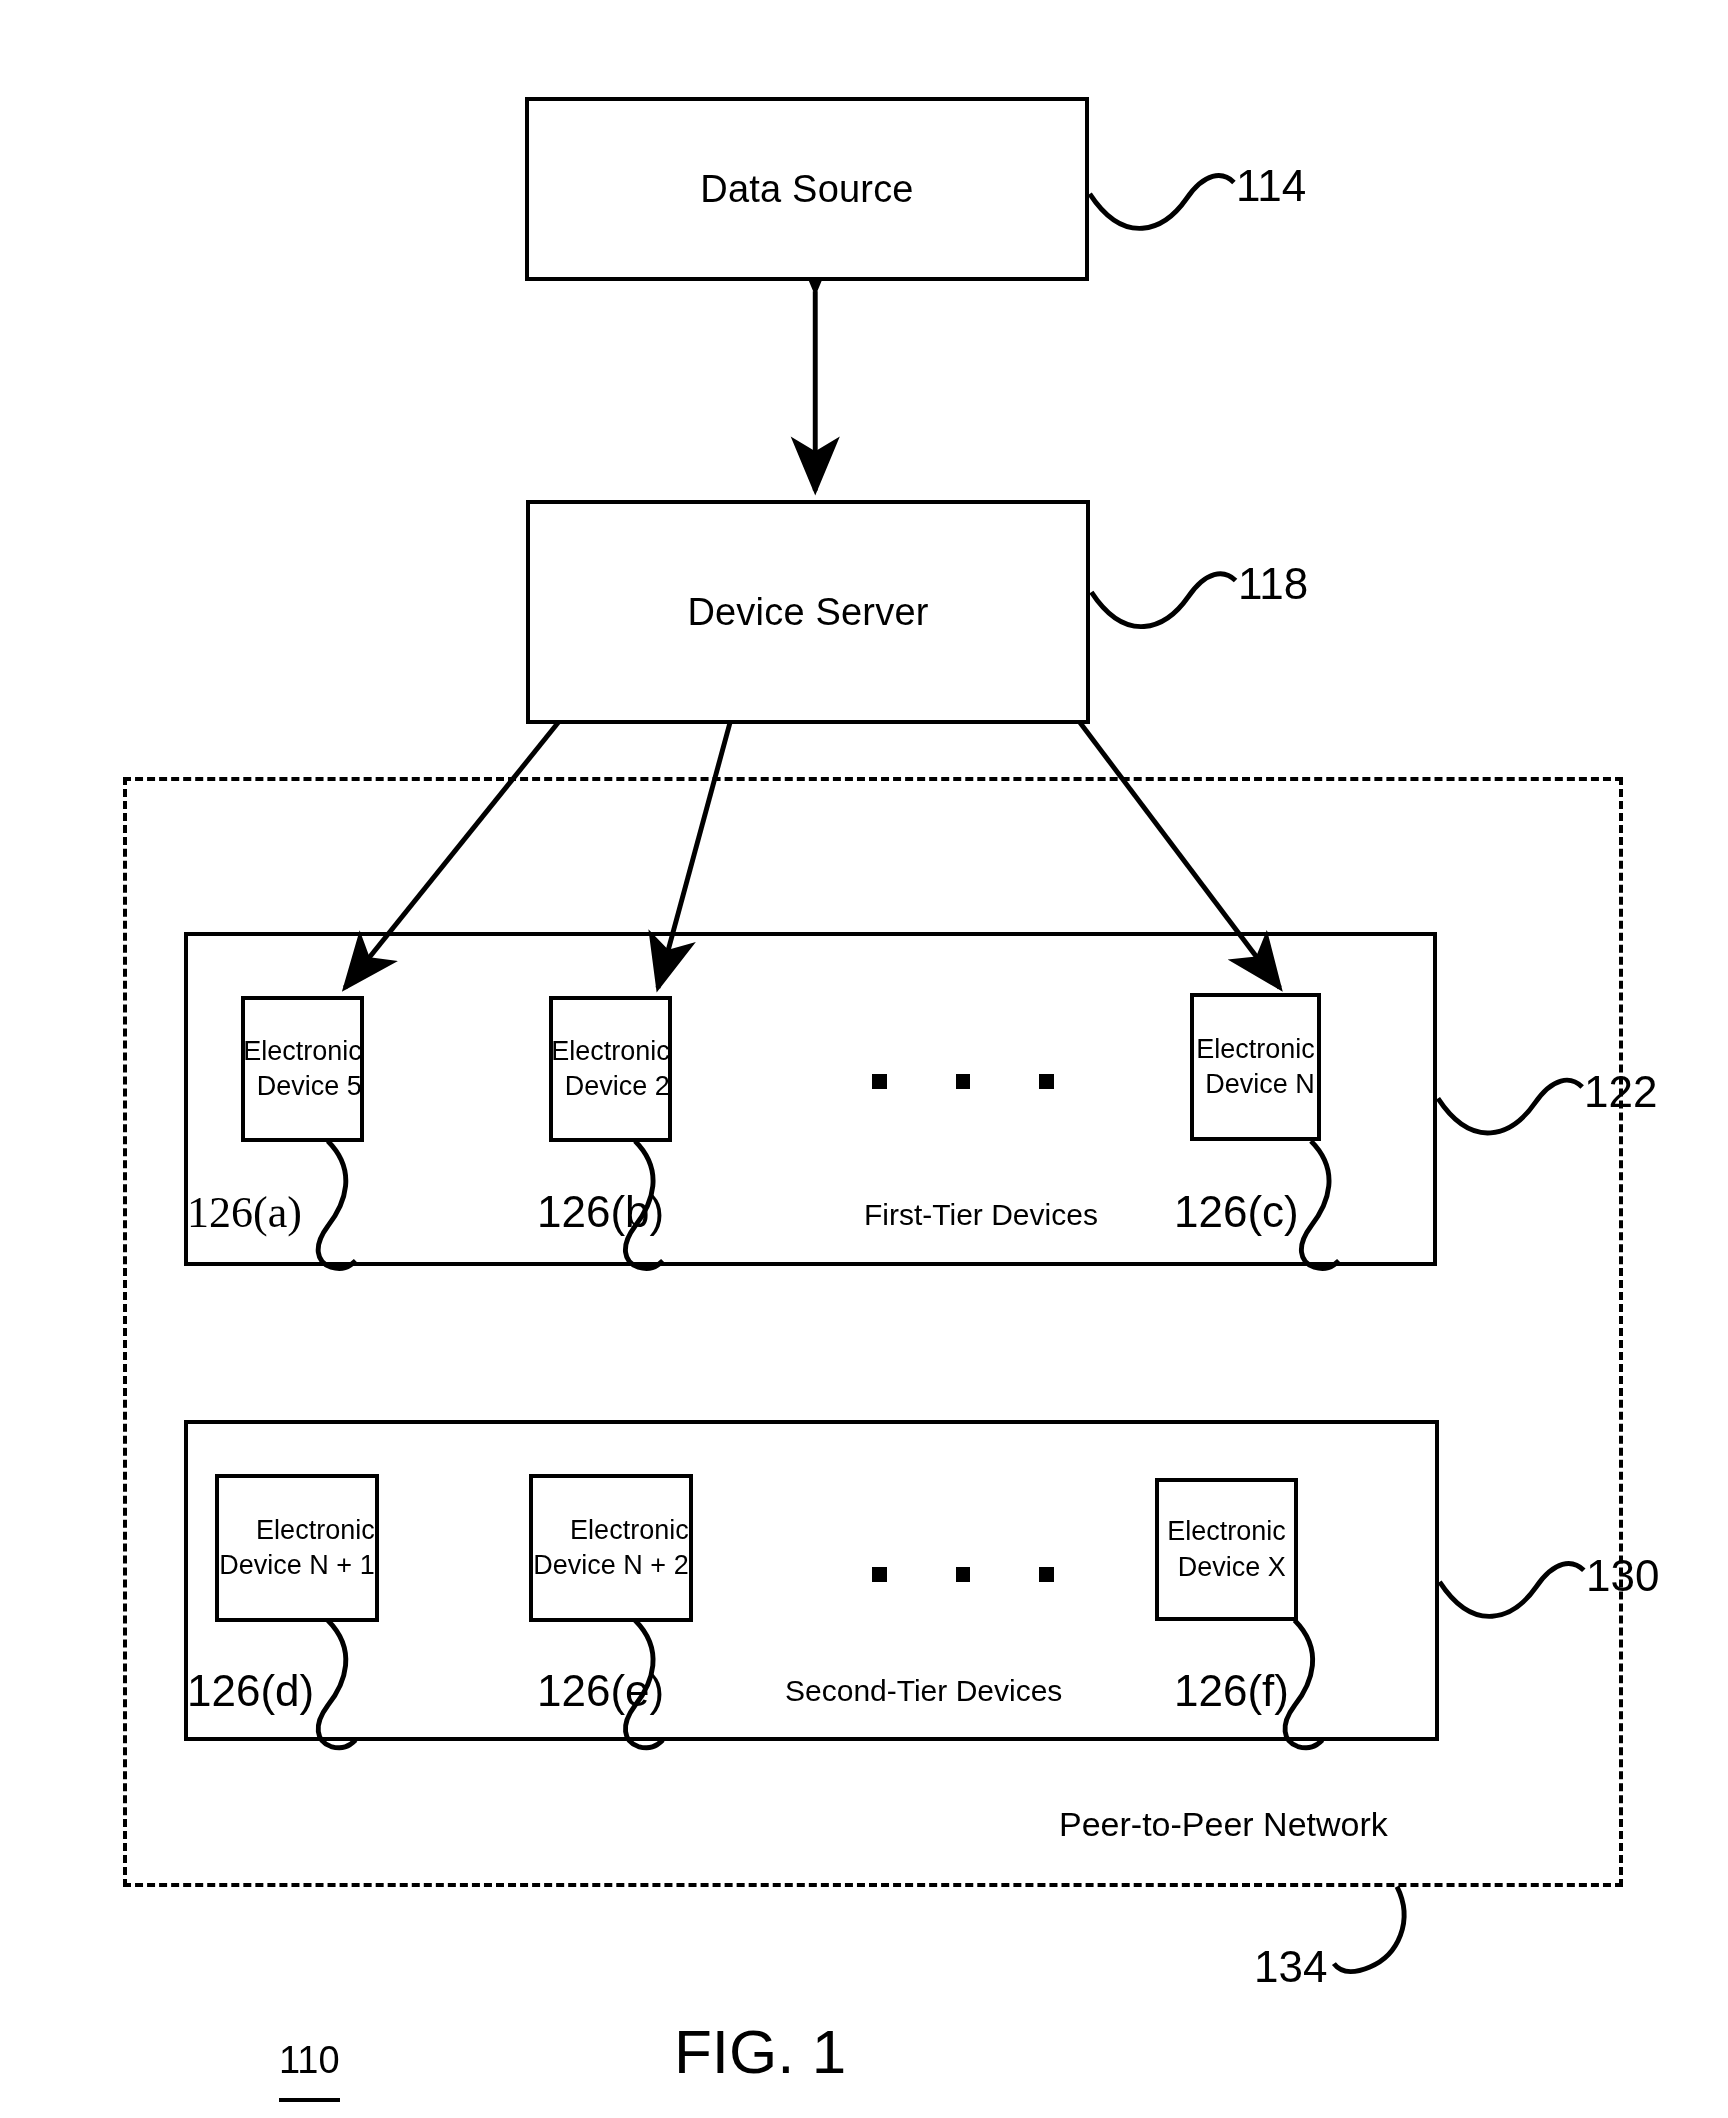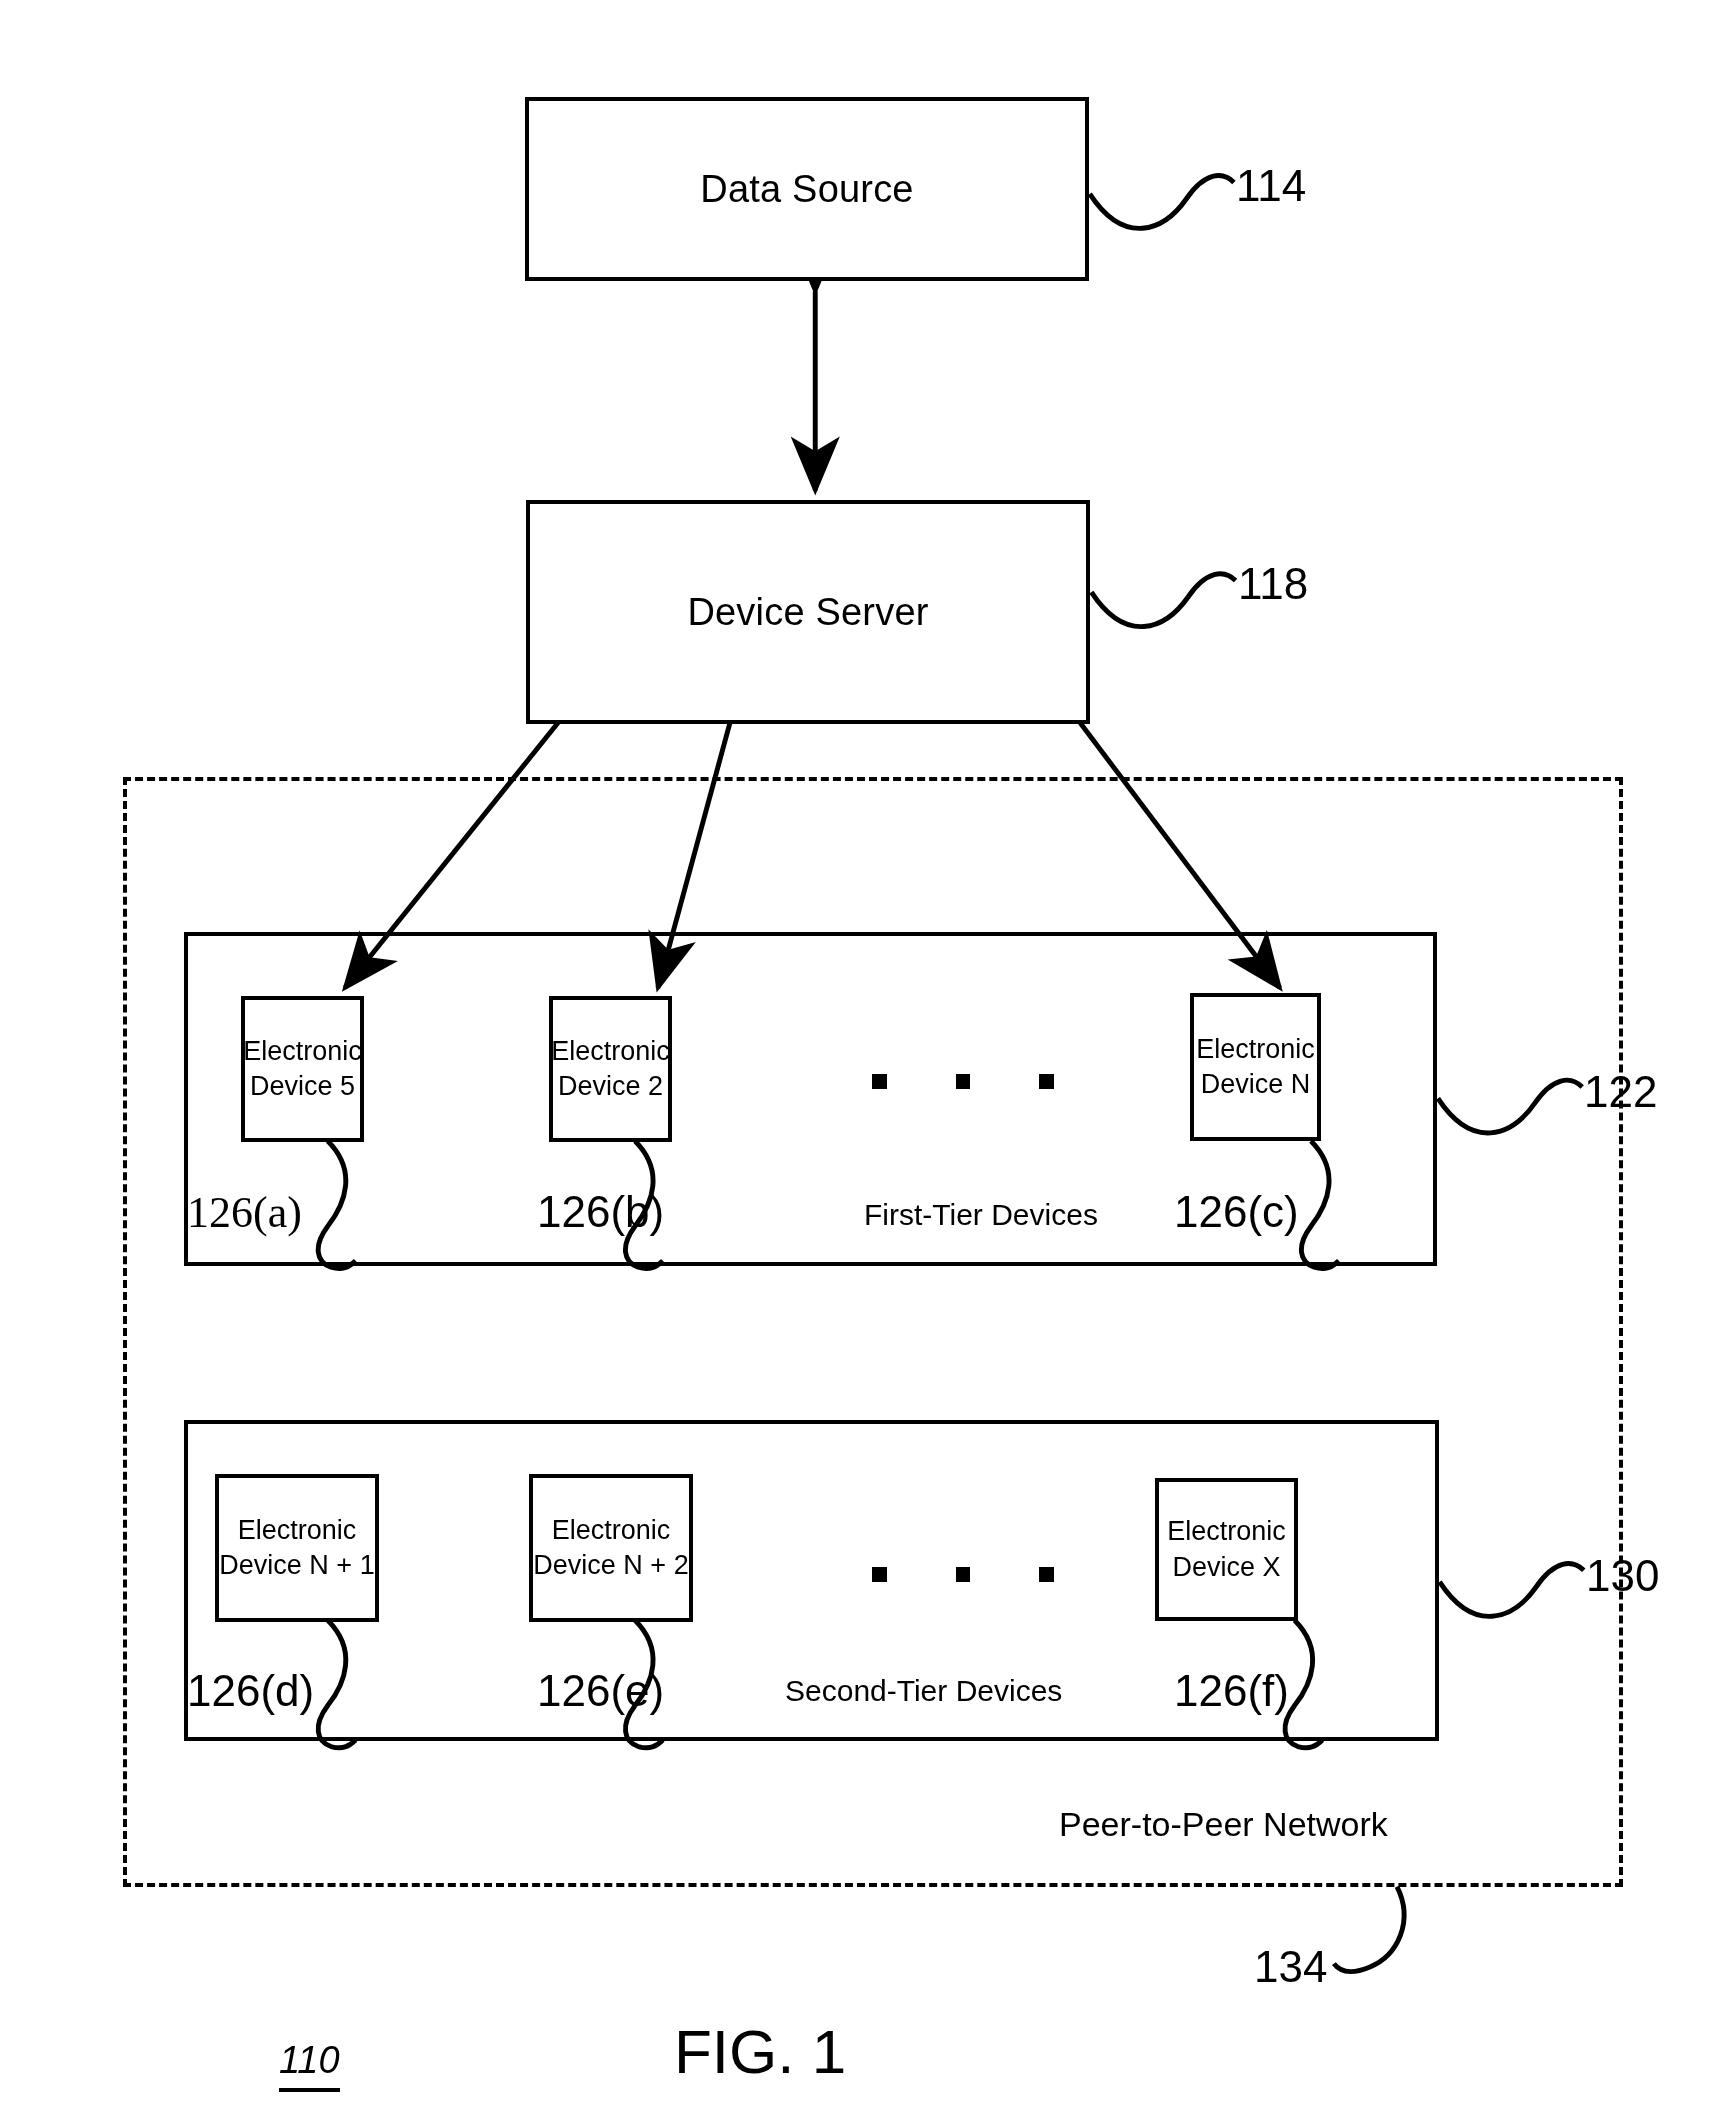--- a/index.html
+++ b/index.html
@@ -1,32 +1,32 @@
 <!DOCTYPE html>
 <html style="font-size:13px"><head>
 <meta charset="utf-8">
 <style>
   html,body{margin:0;padding:0;background:#ffffff;}
   body{width:1728px;height:2119px;position:relative;
        font-family:"Liberation Sans","DejaVu Sans",sans-serif;color:#000;}
   #stage{position:absolute;left:0;top:0;width:1728px;height:2119px;overflow:hidden;}
   svg.layer{position:absolute;left:0;top:0;width:1728px;height:2119px;pointer-events:none;}
   .box{position:absolute;border:4.1px solid #000;background:#fff;box-sizing:border-box;
-       display:flex;align-items:center;justify-content:center;text-align:center;}
+       display:flex;align-items:center;justify-content:center;text-align:right;}
   .bigbox{font-size:38px;letter-spacing:0.2px;}
   .groupbox{position:absolute;border:4.1px solid #000;background:transparent;box-sizing:border-box;}
   .dashbox{position:absolute;border:4.1px dashed #000;background:transparent;box-sizing:border-box;}
   .devbox{font-size:27px;line-height:1.3;}
   .devbox span{display:block;}
   .ref{position:absolute;font-size:44px;white-space:nowrap;}
   .tierlabel{position:absolute;font-size:30px;white-space:nowrap;}
   .p2plabel{position:absolute;font-size:34px;white-space:nowrap;}
   .figlabel{position:absolute;font-size:62px;font-weight:400;white-space:nowrap;}
   .numlabel{position:absolute;font-size:38px;white-space:nowrap;
-            border-bottom:4.1px solid #000;padding-bottom:9px;line-height:1.0;font-style:italic;}
+            border-bottom:4.1px solid #000;padding-bottom:19px;line-height:1.0;}
   .dots{position:absolute;display:flex;}
   .dots i{display:block;width:14.8px;height:14.8px;background:#000;}
 </style>
 </head>
 <body>
 
 <div id="stage">
 
   <svg class="layer" viewBox="0 0 2109 2585" xmlns="http://www.w3.org/2000/svg">
     <defs>

